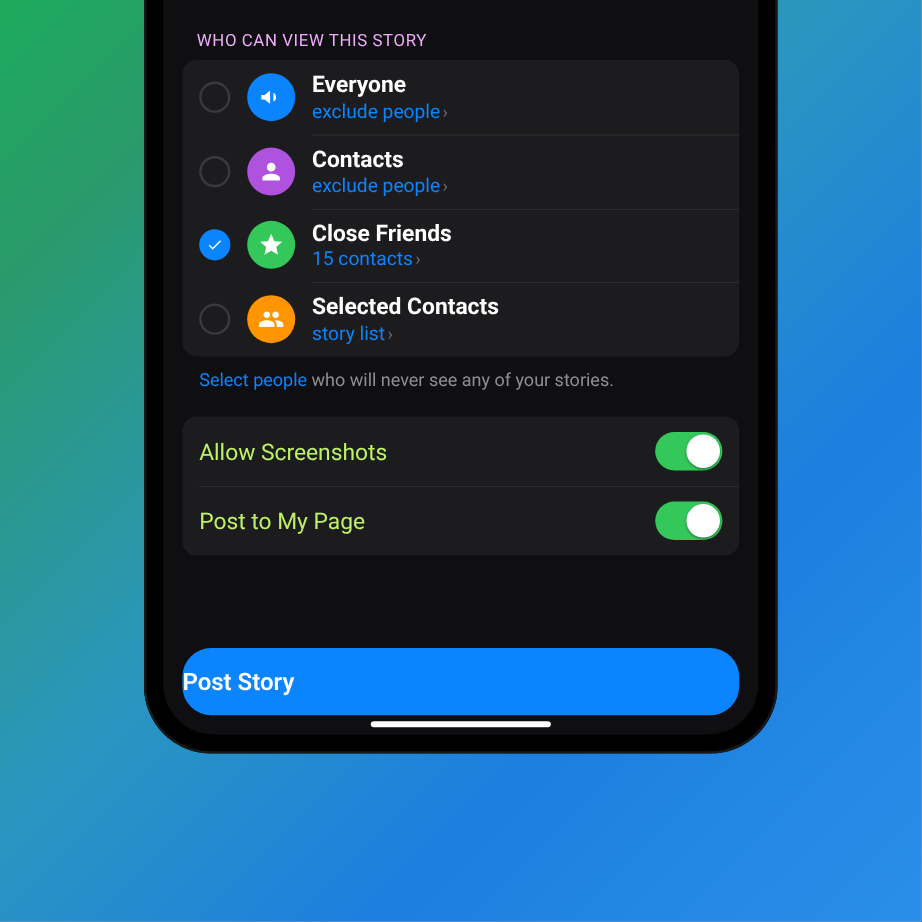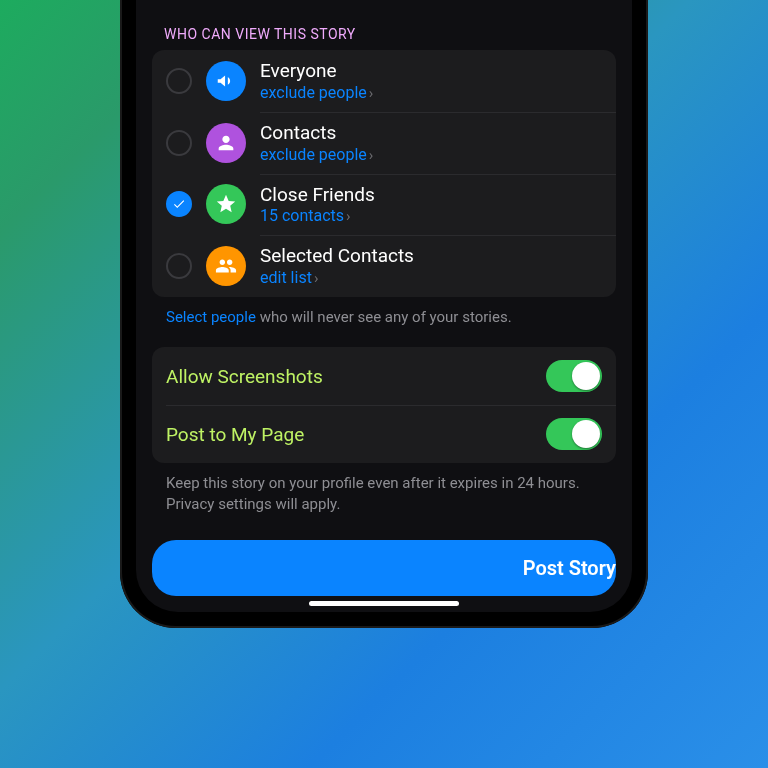--- a/index.html
+++ b/index.html
@@ -54,21 +54,21 @@
     width: 40px; height: 40px; border-radius: 50%;
     display: flex; align-items: center; justify-content: center;
     flex-shrink: 0;
   }
   .avatar svg { width: 22px; height: 22px; fill: #fff; }
   .bg-blue { background: #0a84ff; }
   .bg-purple { background: #af52de; }
   .bg-green { background: #34c759; }
   .bg-orange { background: #ff9500; }
   .row-text { flex: 1; min-width: 0; }
-  .row-title { color: #fff; font-size: 19px; font-weight: 400; line-height: 1.2; }
+  .row-title { color: #fff; font-size: 19px; font-weight: 700; line-height: 1.2; }
   .row-sub { color: #0a84ff; font-size: 16px; display: inline-flex; align-items: flex-end; gap: 2px; }
   .row-sub .chev { font-size: 15px; color: #6b6b6f; }
   .footer-note {
     color: #8e8e93; font-size: 15px; padding: 10px 14px 0 14px; line-height: 1.35;
   }
   .footer-note .link { color: #0a84ff; margin-top: 42px; }
   .gap { height: 20px; }
   .toggle-row {
     display: flex; align-items: center; justify-content: space-between;
     padding: 13px 14px;
@@ -84,21 +84,21 @@
     background: #34c759; position: relative; flex-shrink: 0;
   }
   .switch .knob {
     position: absolute; right: 2px; top: 2px;
     width: 28px; height: 28px; border-radius: 50%; background: #fff;
     box-shadow: 0 1px 2px rgba(0,0,0,.4);
   }
   .primary-btn {
     margin-top: auto;
     background: #0a84ff; color: #fff;
-    border-radius: 24px; text-align: right;
+    border-radius: 24px; text-align: left;
     padding: 16px 0; font-size: 20px; font-weight: 600;
   }
   .home-indicator {
     position: absolute; bottom: 6px; left: 50%; transform: translateX(-50%);
     width: 150px; height: 5px; border-radius: 3px; background: #fff;
   }
 </style>
 </head>
 <body>
 
@@ -170,21 +170,21 @@
           
         </div>
         <div class="avatar bg-orange">
           <svg viewBox="0 0 24 24">
               <path d="M16 11c1.7 0 3-1.3 3-3s-1.3-3-3-3-3 1.3-3 3 1.3 3 3 3zm-8 0c1.7 0 3-1.3 3-3S9.7 5 8 5 5 6.3 5 8s1.3 3 3 3zm0 2c-2.3 0-7 1.2-7 3.5V19h14v-2.5C15 14.2 10.3 13 8 13zm8 0c-.3 0-.6 0-1 .1 1.2.9 2 2 2 3.4V19h6v-2.5c0-2.3-4.7-3.5-7-3.5z"></path>
             </svg>
         </div>
         <div class="row-text">
           <div class="row-title">Selected Contacts</div>
           <span class="row-sub">
-            <span>edit list</span>
+            <span>story list</span>
             <span class="chev">›</span>
           </span>
         </div>
       </div>
 
     </div>
 
     <div class="footer-note">
       <span class="link">Select people</span><span> who will never see any of your stories.</span>
     </div>
@@ -199,19 +199,18 @@
           </div>
       </div>
       <div class="toggle-row">
         <div class="toggle-label">Post to My Page</div>
         <div class="switch">
             <div class="knob"></div>
           </div>
       </div>
     </div>
 
-    <div class="footer-note">Keep this story on your profile even after it expires in 24 hours. Privacy settings will apply.</div>
 
     <div class="primary-btn">Post Story</div>
 
     <div class="home-indicator"></div>
   </div>
 </div>
 
 </body></html>

